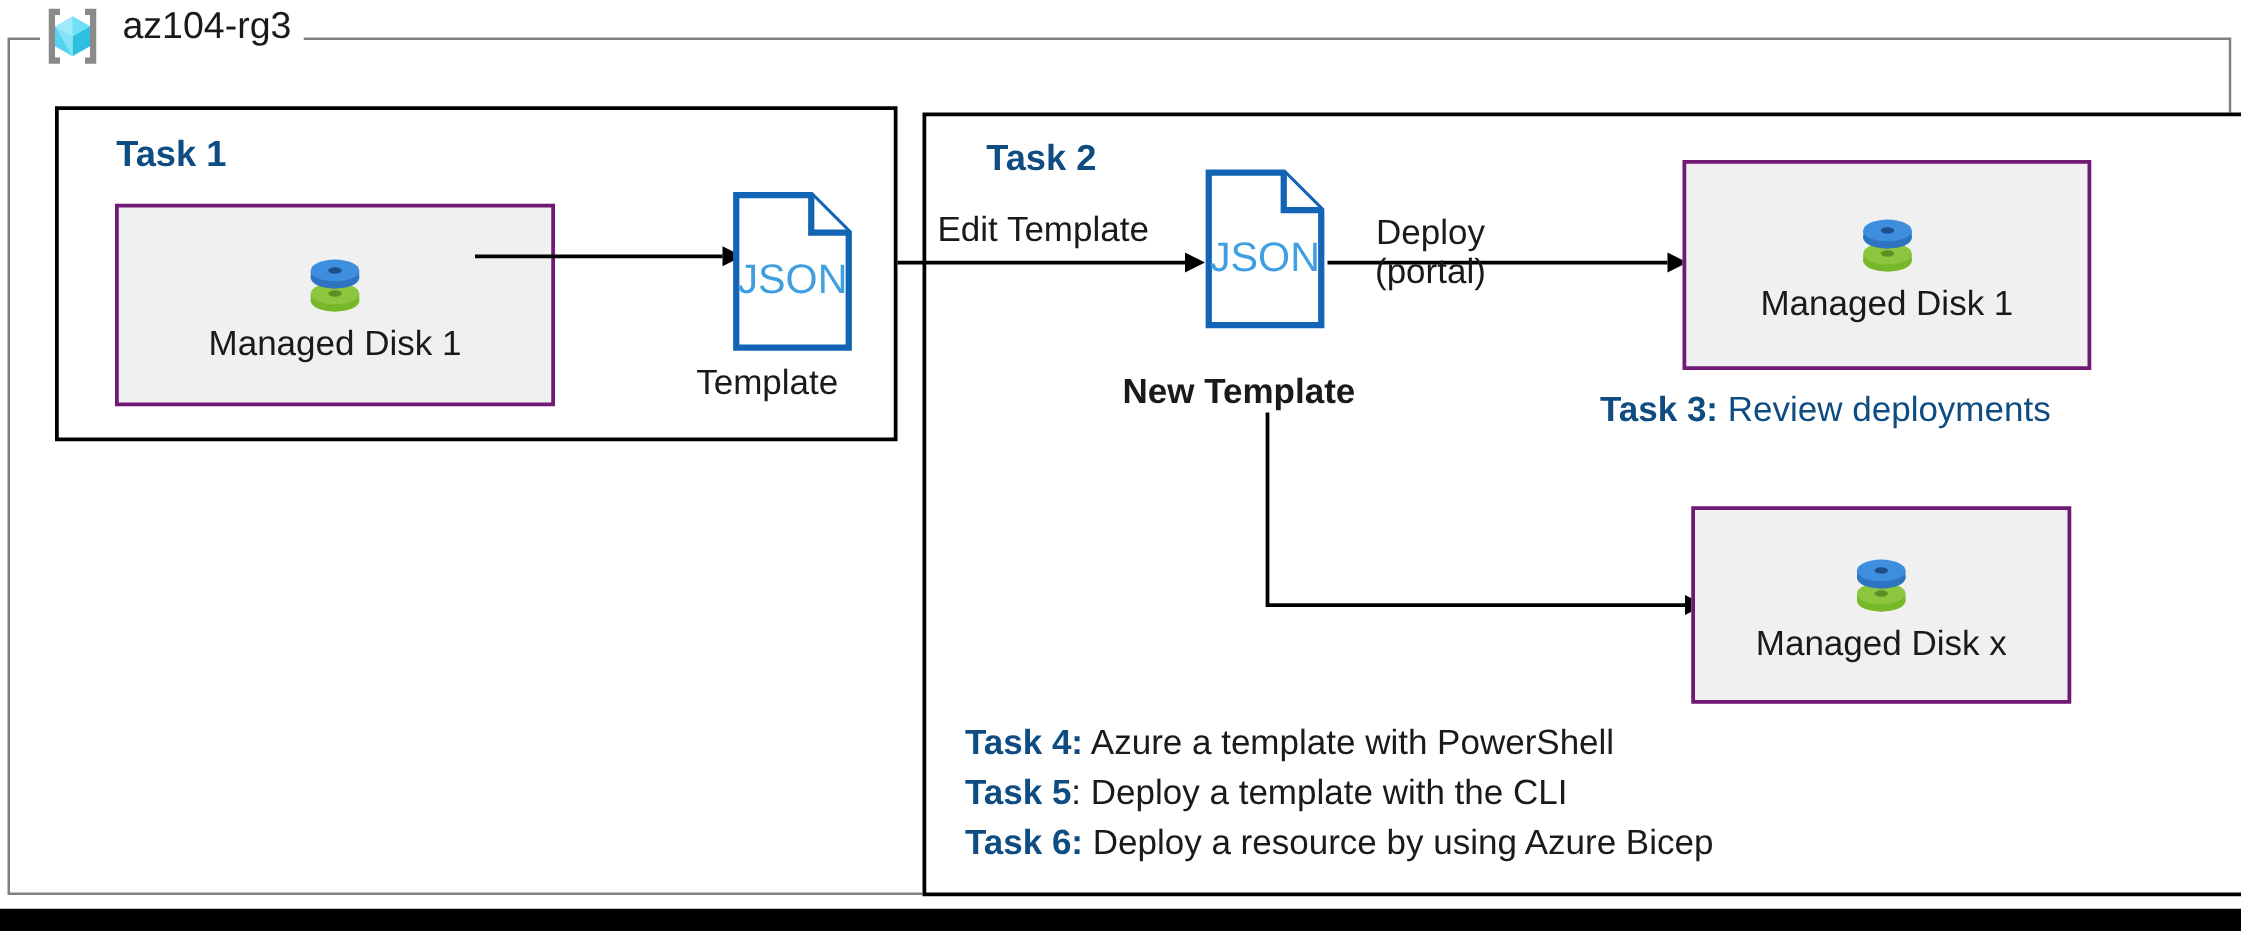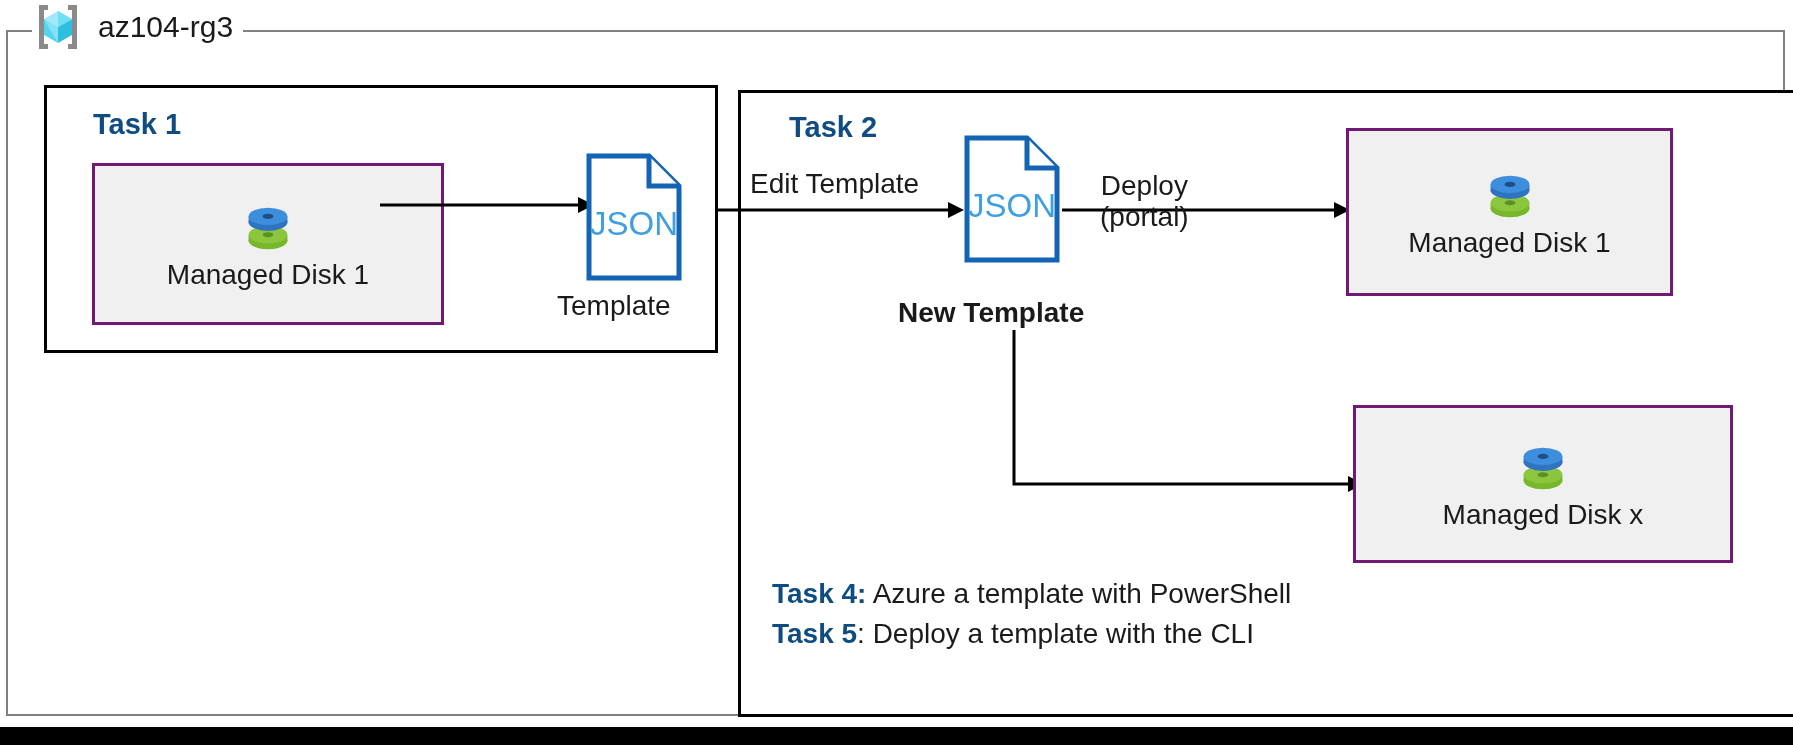--- a/index.html
+++ b/index.html
@@ -53,21 +53,20 @@
     height: 46px;
     width: 270px;
     background: #ffffff;
   }
   .rg-header {
     position: absolute;
     left: 26px;
     top: 2px;
     height: 46px;
     display: flex;
-    align-items: center;
     gap: 14px;
     background: #ffffff;
     padding-right: 10px;
   }
   .rg-icon {
     width: 52px;
     height: 50px;
     display: block;
   }
   .rg-title {
@@ -125,21 +124,21 @@
   }
   #disk1-right {
     left: 1346px;
     top: 128px;
     width: 327px;
     height: 168px;
   }
   #diskx {
     left: 1353px;
     top: 405px;
-    width: 380px;
+    width: 304px;
     height: 158px;
   }
   .disk-icon {
     width: 62px;
     height: 62px;
     display: block;
     margin-bottom: -2px;
   }
   .resource-label {
     font-size: 28px;
@@ -312,20 +311,23 @@
         <ellipse cx="32" cy="39" rx="5.5" ry="2.6" fill="#5d9022"></ellipse>
         <ellipse cx="32" cy="26" rx="20" ry="9" fill="#2f74c0"></ellipse>
         <rect x="12" y="20" width="40" height="7" fill="#2f74c0"></rect>
         <ellipse cx="32" cy="20" rx="20" ry="9" fill="#3e8ede"></ellipse>
         <ellipse cx="32" cy="20" rx="5.5" ry="2.6" fill="#1d4f86"></ellipse>
       </svg>
     </span>
     <span class="resource-label">Managed Disk 1</span>
   </div>
 
+  <div class="task-note" id="task3-note">
+    <span class="tnum">Task 3:</span><span class="tbody-blue"> Review deployments</span>
+  </div>
 
   <div class="connector" style="left:1012px; top:330px; width:356px; height:160px;">
     <svg width="356" height="160" viewBox="0 0 356 160" xmlns="http://www.w3.org/2000/svg">
       <path d="M2 0 L2 154 L336 154" fill="none" stroke="#000000" stroke-width="3"></path>
       <polygon points="336,146 352,154 336,162" fill="#000000"></polygon>
     </svg>
   </div>
 
   <div class="resource-box" id="diskx">
     <span>
@@ -342,16 +344,19 @@
     </span>
     <span class="resource-label">Managed Disk x</span>
   </div>
 
   <div class="task-note" id="task4-note">
     <span class="tnum">Task 4:</span><span> Azure a template with PowerShell</span>
   </div>
   <div class="task-note" id="task5-note">
     <span class="tnum">Task 5</span><span>: Deploy a template with the CLI</span>
   </div>
+  <div class="task-note" id="task6-note">
+    <span class="tnum">Task 6:</span><span> Deploy a resource by using Azure Bicep</span>
+  </div>
 
   <div class="bottom-bar"></div>
 
 </div>
 
 </body></html>

